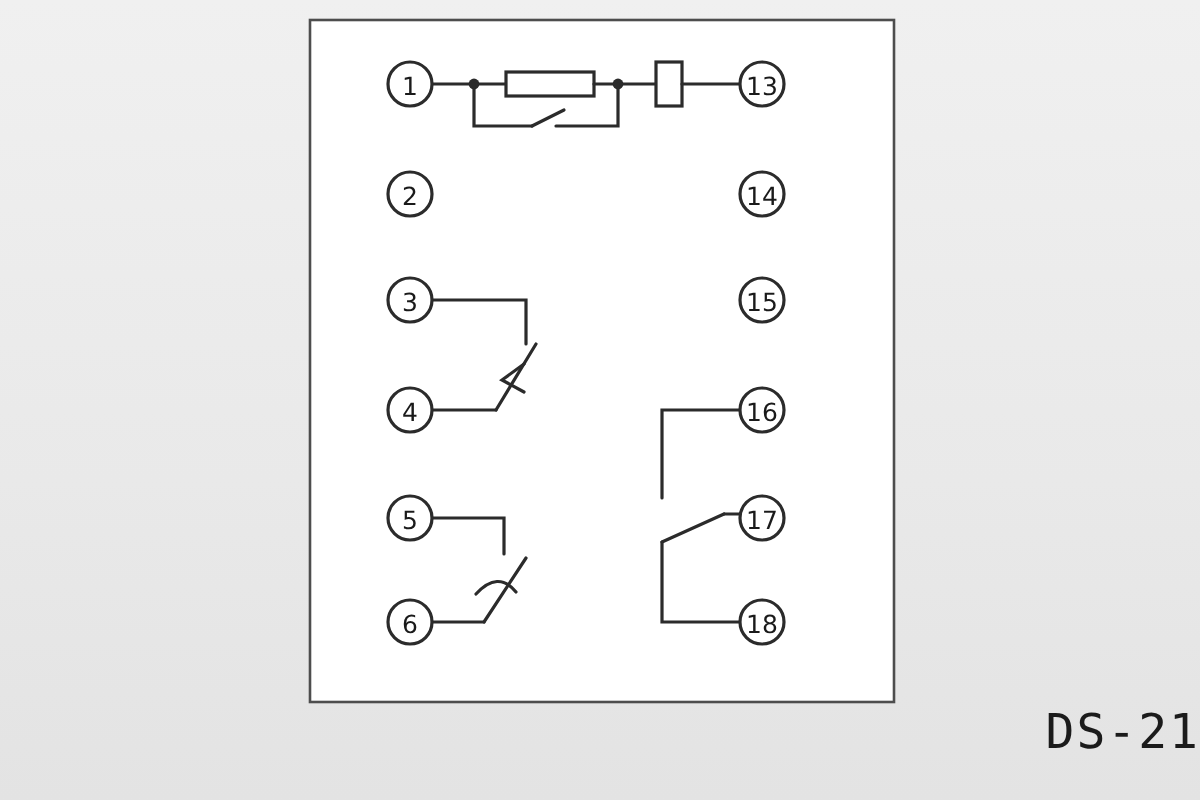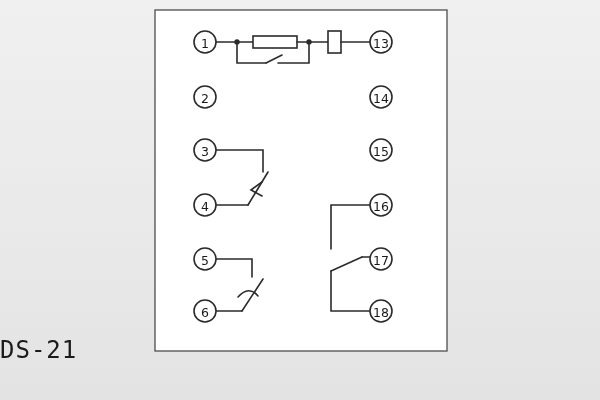--- a/index.html
+++ b/index.html
@@ -8,23 +8,23 @@
     width: 600px;
     height: 400px;
     background: linear-gradient(180deg, #f0f0f0 0%, #e9e9e9 60%, #e3e3e3 100%);
     font-family: "DejaVu Sans", sans-serif;
     overflow: hidden;
   }
   .stage svg { position: absolute; left: 0; top: 0; }
   .model-title {
     position: absolute;
     left: 0;
-    top: 336px;
+    top: 352px;
     width: 600px;
-    text-align: left;
+    text-align: right;
     font-family: "DejaVu Sans Mono", monospace;
     font-size: 24px;
     letter-spacing: 1px;
     color: #1b1b1b;
   }
   .wire { stroke: #2b2b2b; stroke-width: 1.6; fill: none; stroke-linecap: round; }
   .comp { stroke: #2b2b2b; stroke-width: 1.6; fill: #ffffff; }
   .dot  { fill: #2b2b2b; stroke: none; }
   .term-circle { fill: #ffffff; stroke: #2b2b2b; stroke-width: 1.6; }
   .term-label {

